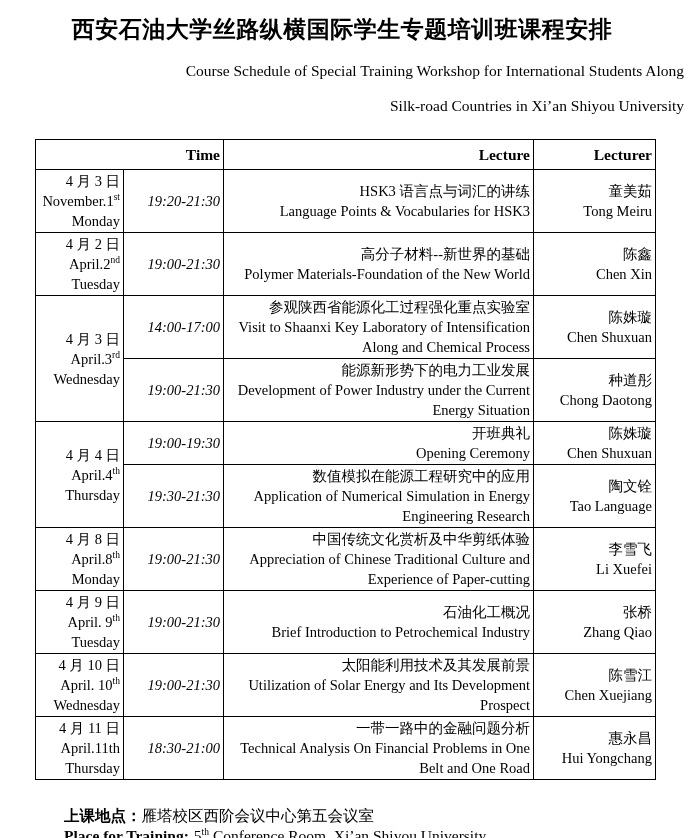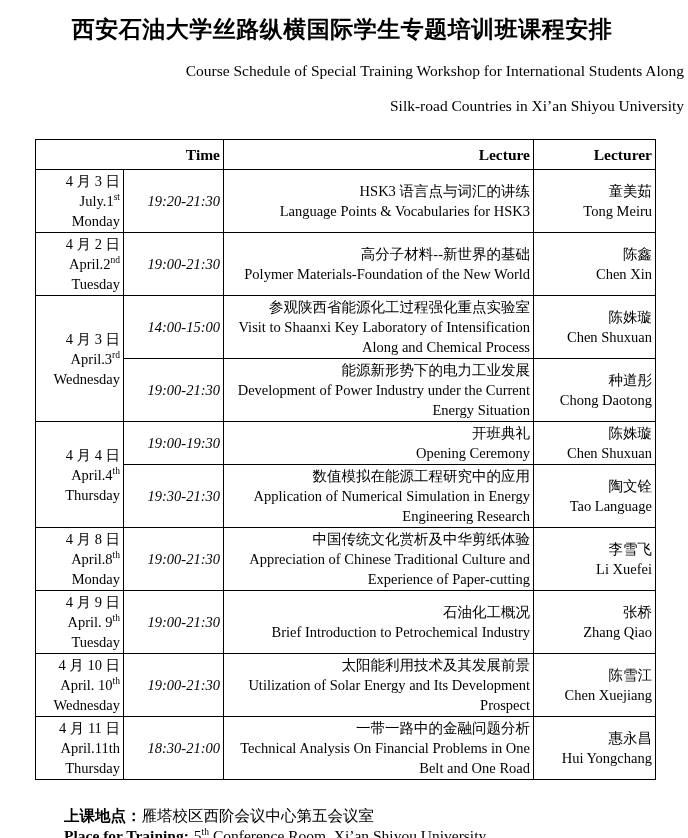--- a/index.html
+++ b/index.html
@@ -68,21 +68,21 @@
     <tbody>
         <tr>
       <th colspan="2">Time</th>
       <th>Lecture</th>
       <th>Lecturer</th>
     </tr>
 
     <tr class="r3">
       <td>
         <div>4 月 3 日</div>
-        <div><span>July.1</span><sup>st</sup></div>
+        <div><span>November.1</span><sup>st</sup></div>
         <div>Monday</div>
       </td>
       <td class="c-time">19:20-21:30</td>
       <td>
         <div>HSK3 语言点与词汇的讲练</div>
         <div>Language Points &amp; Vocabularies for HSK3</div>
       </td>
       <td>
         <div>童美茹</div>
         <div>Tong Meiru</div>
@@ -105,21 +105,21 @@
         <div>Chen Xin</div>
       </td>
     </tr>
 
     <tr class="r3">
       <td rowspan="2">
         <div>4 月 3 日</div>
         <div><span>April.3</span><sup>rd</sup></div>
         <div>Wednesday</div>
       </td>
-      <td class="c-time">14:00-15:00</td>
+      <td class="c-time">14:00-17:00</td>
       <td>
         <div>参观陕西省能源化工过程强化重点实验室</div>
         <div>Visit to Shaanxi Key Laboratory of Intensification Along and Chemical Process</div>
       </td>
       <td>
         <div>陈姝璇</div>
         <div>Chen Shuxuan</div>
       </td>
     </tr>
 

